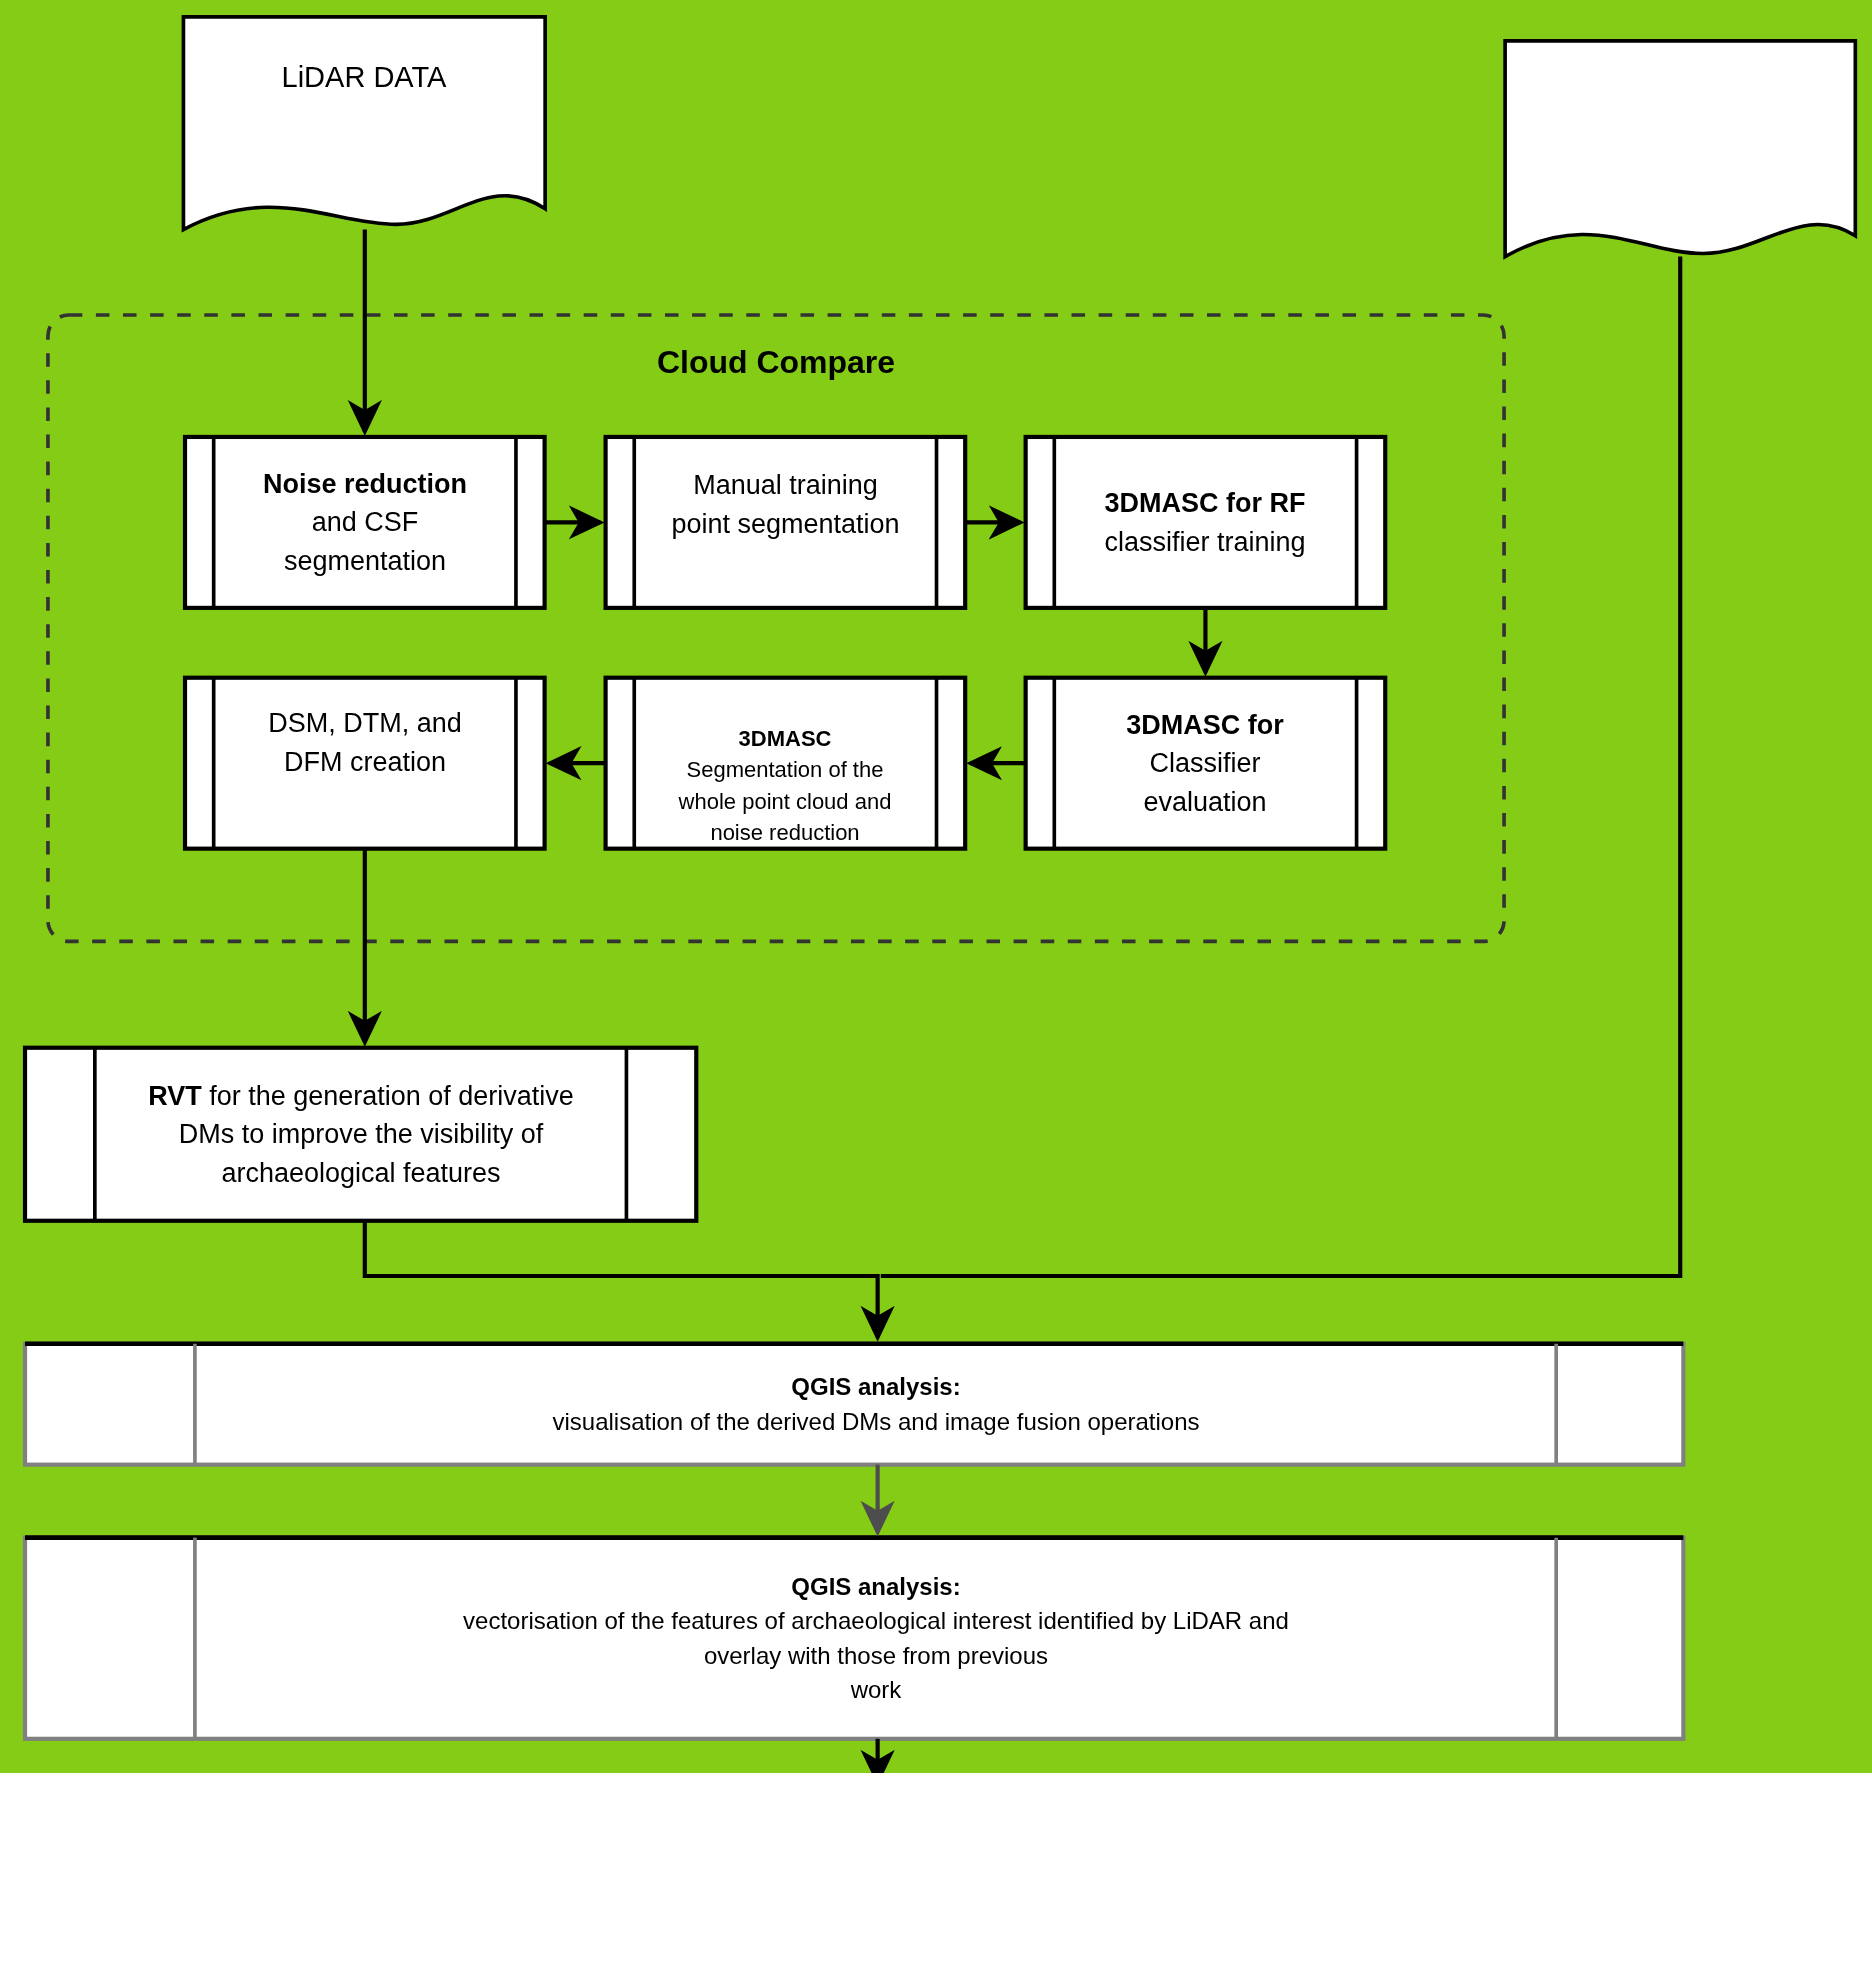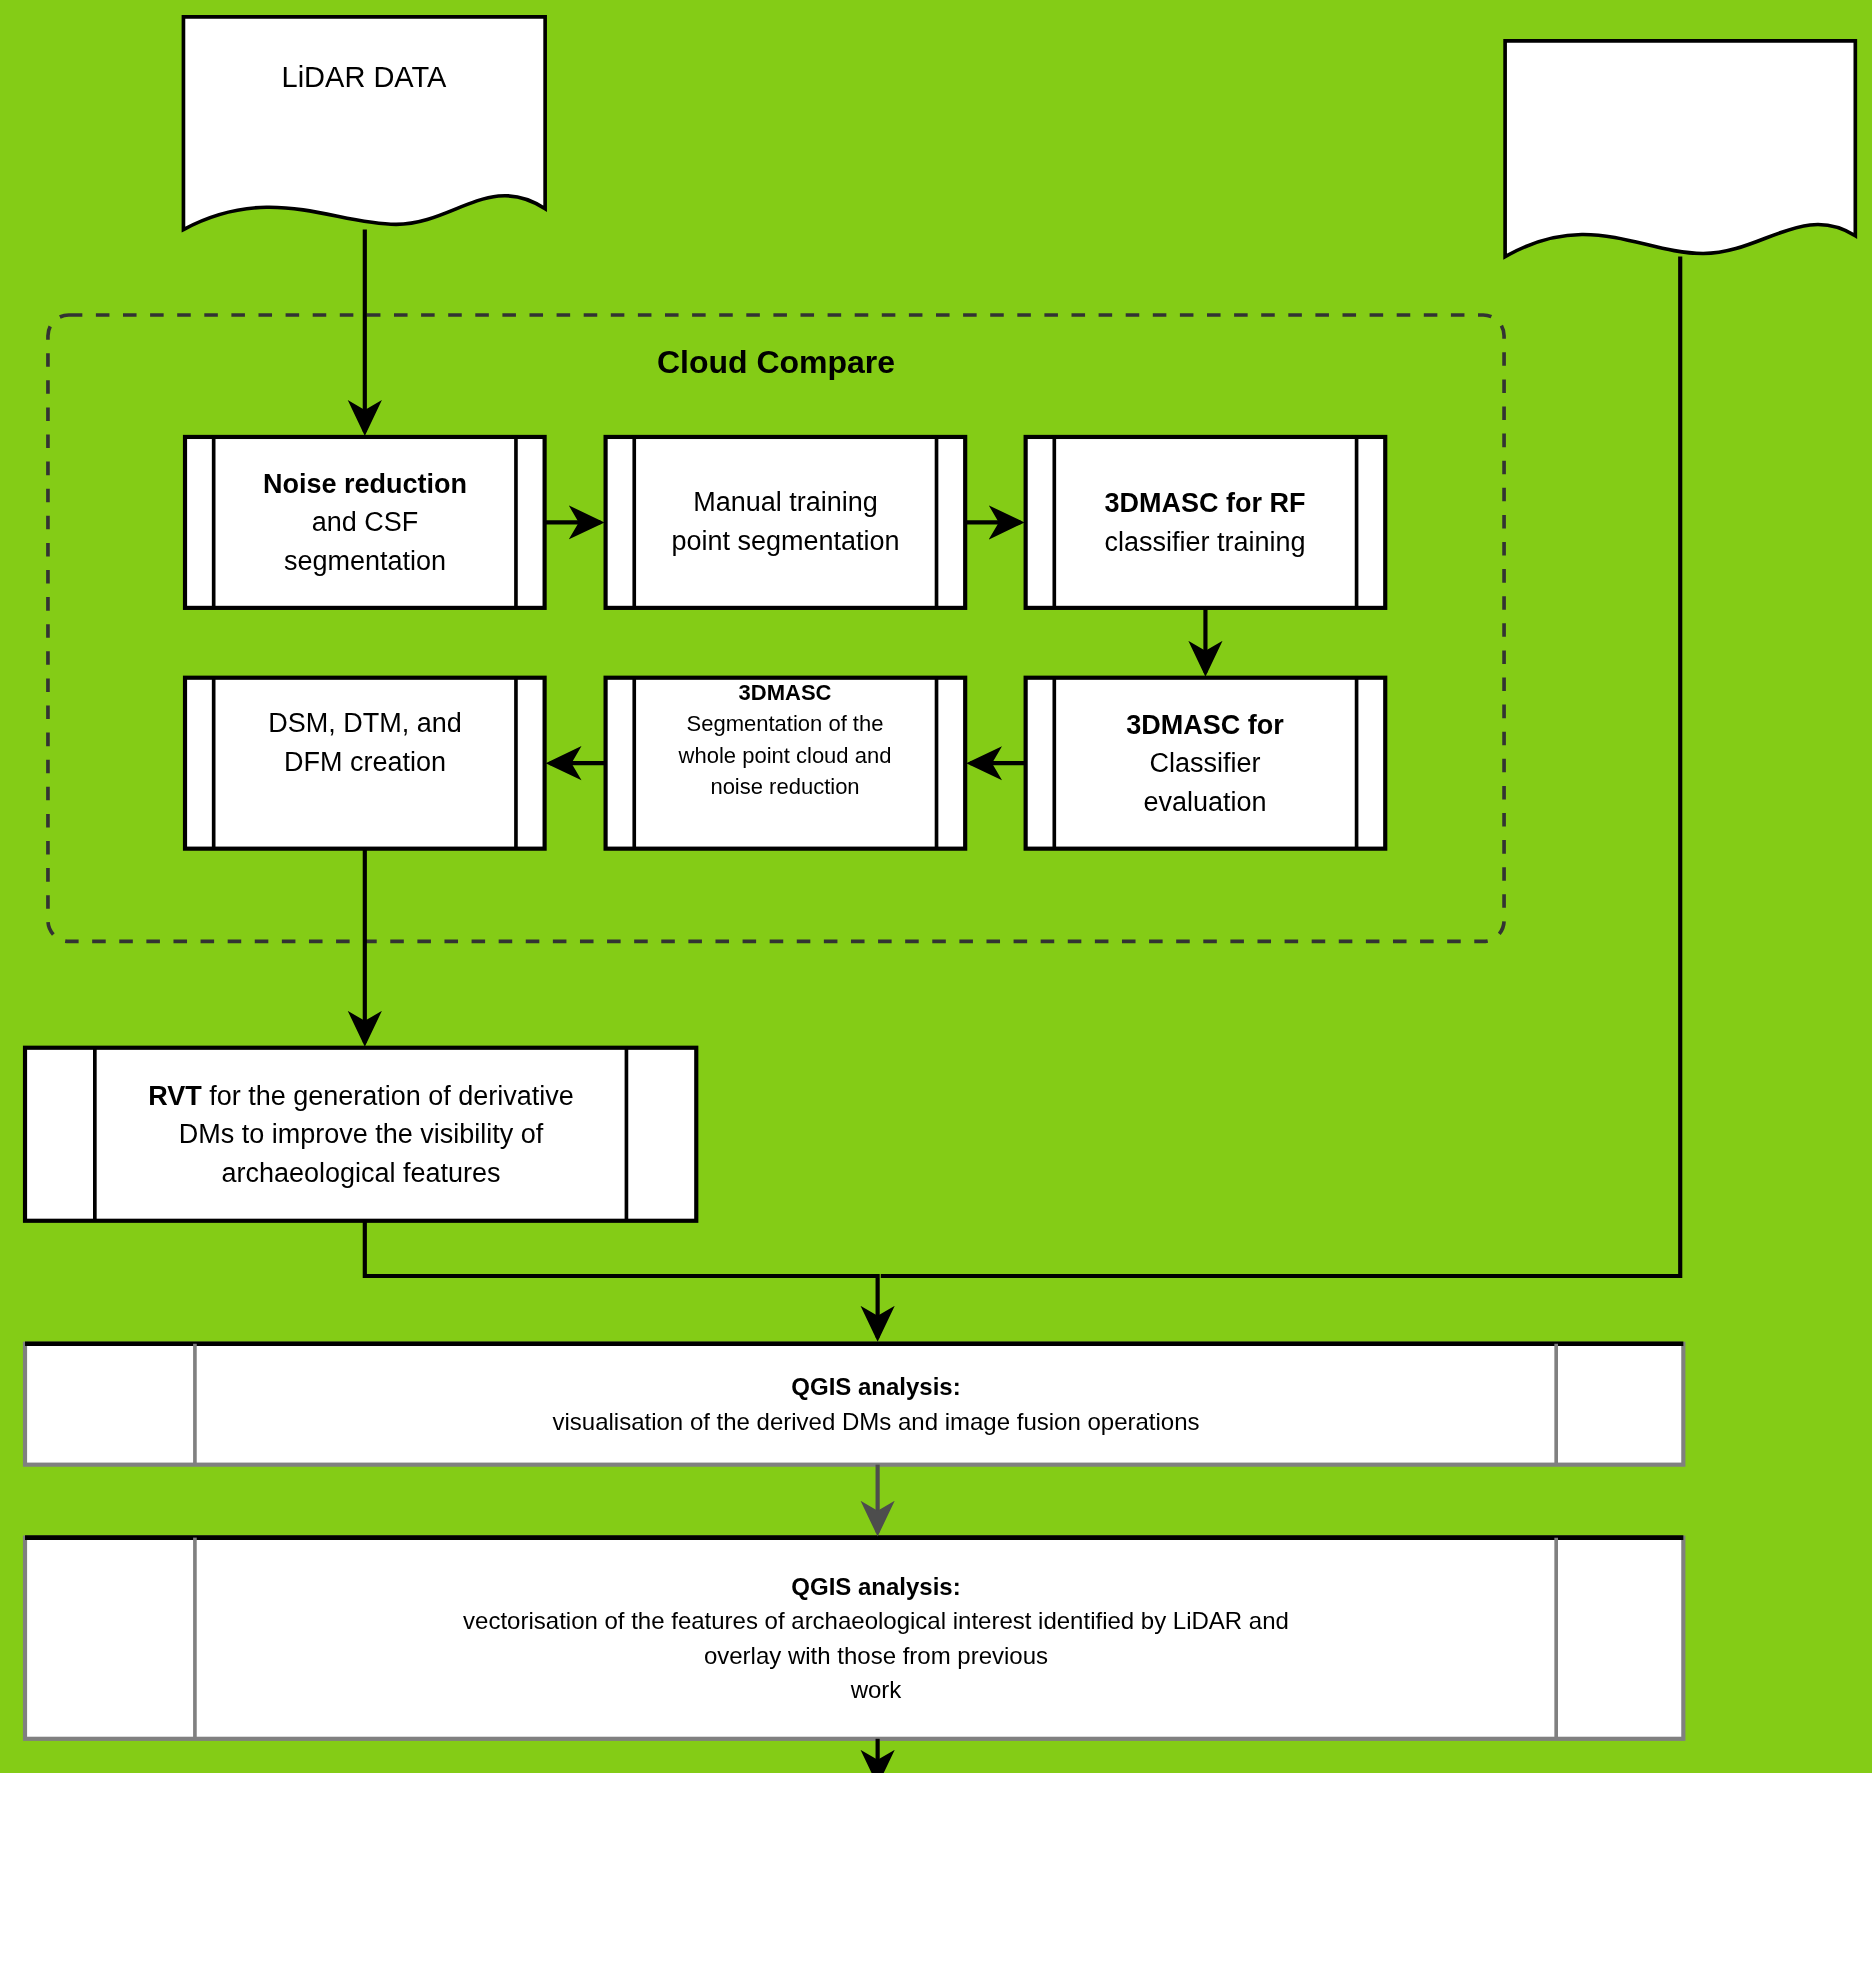--- a/index.html
+++ b/index.html
@@ -135,36 +135,36 @@
   <div class="node-label lbl-group-title" style="left:48px; top:334px; width:1456px; height:57px;">
     <span class="ln">Cloud Compare</span>
   </div>
 
   <div class="node-label lbl-proc" style="left:214px; top:437px; width:302px; height:171px;">
     <span class="ln b">Noise reduction</span>
     <span class="ln r">and CSF</span>
     <span class="ln r">segmentation</span>
   </div>
 
-  <div class="node-label lbl-proc" style="left:629px; top:436px; width:313px; height:171px;">
+  <div class="node-label lbl-proc" style="left:629px; top:419px; width:313px; height:171px;">
     <span class="ln r">Manual training</span>
     <span class="ln r">point segmentation</span>
   </div>
 
   <div class="node-label lbl-proc" style="left:1054px; top:437px; width:302px; height:171px;">
     <span class="ln b">3DMASC for RF</span>
     <span class="ln r">classifier training</span>
   </div>
 
   <div class="node-label lbl-proc" style="left:214px; top:657px; width:302px; height:171px;">
     <span class="ln r">DSM, DTM, and</span>
     <span class="ln r">DFM creation</span>
   </div>
 
-  <div class="node-label lbl-proc-xs" style="left:634px; top:654px; width:302px; height:171px;">
+  <div class="node-label lbl-proc-xs" style="left:634px; top:677px; width:302px; height:171px;justify-content:flex-end;">
     <span class="ln b">3DMASC</span>
     <span class="ln r">Segmentation of the</span>
     <span class="ln r">whole point cloud and</span>
     <span class="ln r">noise reduction</span>
   </div>
 
   <div class="node-label lbl-proc" style="left:1054px; top:678px; width:302px; height:171px;">
     <span class="ln b">3DMASC for</span>
     <span class="ln r">Classifier</span>
     <span class="ln r">evaluation</span>

